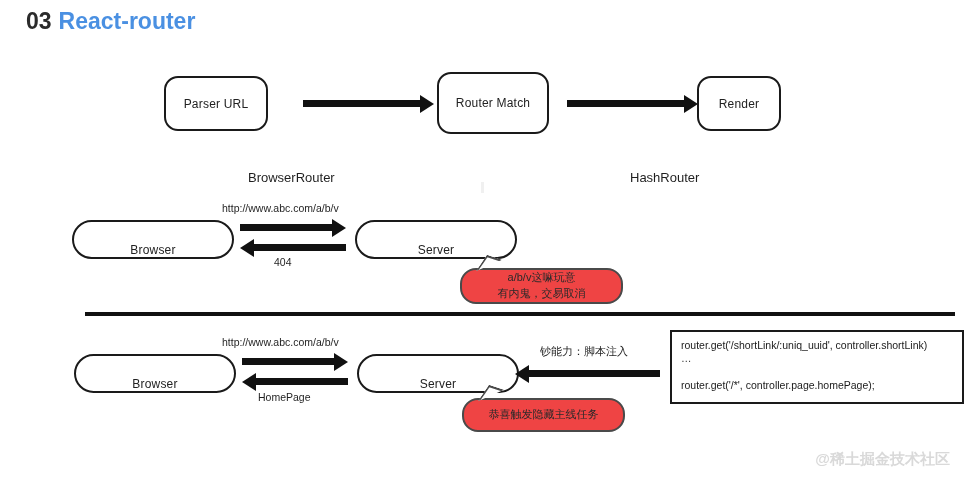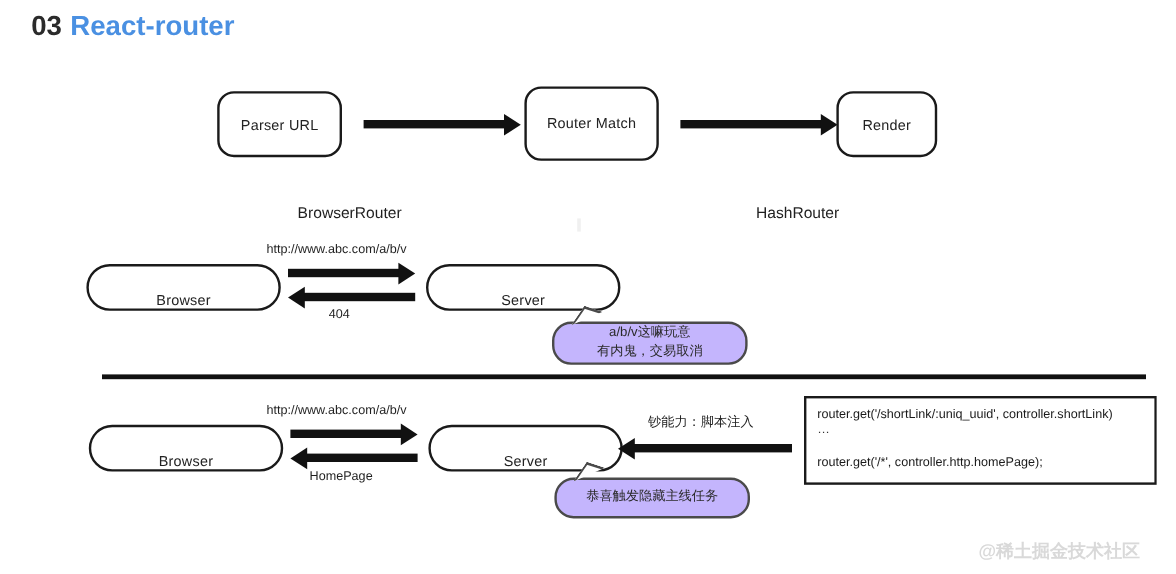--- a/index.html
+++ b/index.html
@@ -100,21 +100,21 @@
     background: #111111;
     height: 4px;
   }
 
   
   .bubble {
     position: absolute;
     box-sizing: border-box;
     border: 2px solid #4a4a4a;
     border-radius: 16px;
-    background: #c4b5fd;
+    background: #ef4444;
     display: flex;
     flex-direction: column;
     align-items: center;
     justify-content: center;
     font-size: 11px;
     color: #2a2a2a;
     line-height: 1.45;
     padding: 3px 10px;
     white-space: nowrap;
   }
@@ -178,21 +178,21 @@
 </style>
 </head>
 <body>
 
 <div id="page">
 
   <div class="title">
     <span class="num">03</span><span class="name">React-router</span>
   </div>
 
-  <div class="node" style="left:181px; top:76px; width:104px; height:55px;text-align:right;">
+  <div class="node" style="left:164px; top:76px; width:104px; height:55px;text-align:right;">
     <span>Parser URL</span>
   </div>
 
   <div class="arrow" style="left:303px; top:100px; width:118px;"></div>
 
   <div class="node" style="left:437px; top:72px; width:112px; height:62px;">
     <span>Router Match</span>
   </div>
 
   <div class="arrow" style="left:567px; top:100px; width:118px;"></div>
@@ -248,21 +248,21 @@
   </div>
 
   <div class="cn-note" style="left:540px; top:344px;">钞能力：脚本注入</div>
 
   <div class="arrow left" style="left:528px; top:370px; width:132px;"></div>
 
   <div class="code-box" style="left:670px; top:330px; width:294px; height:74px;">
     <div class="code-line">router.get('/shortLink/:uniq_uuid', controller.shortLink)</div>
     <div class="code-line code-ellipsis">…</div>
     <div class="code-gap"></div>
-    <div class="code-line">router.get('/*', controller.http.homePage);</div>
+    <div class="code-line">router.get('/*', controller.page.homePage);</div>
   </div>
 
   <div class="bubble" style="left:462px; top:398px; width:163px; height:34px;">
     <span class="tail"></span>
     <span>恭喜触发隐藏主线任务</span>
   </div>
 
   <div class="watermark">@稀土掘金技术社区</div>
 
 </div>

